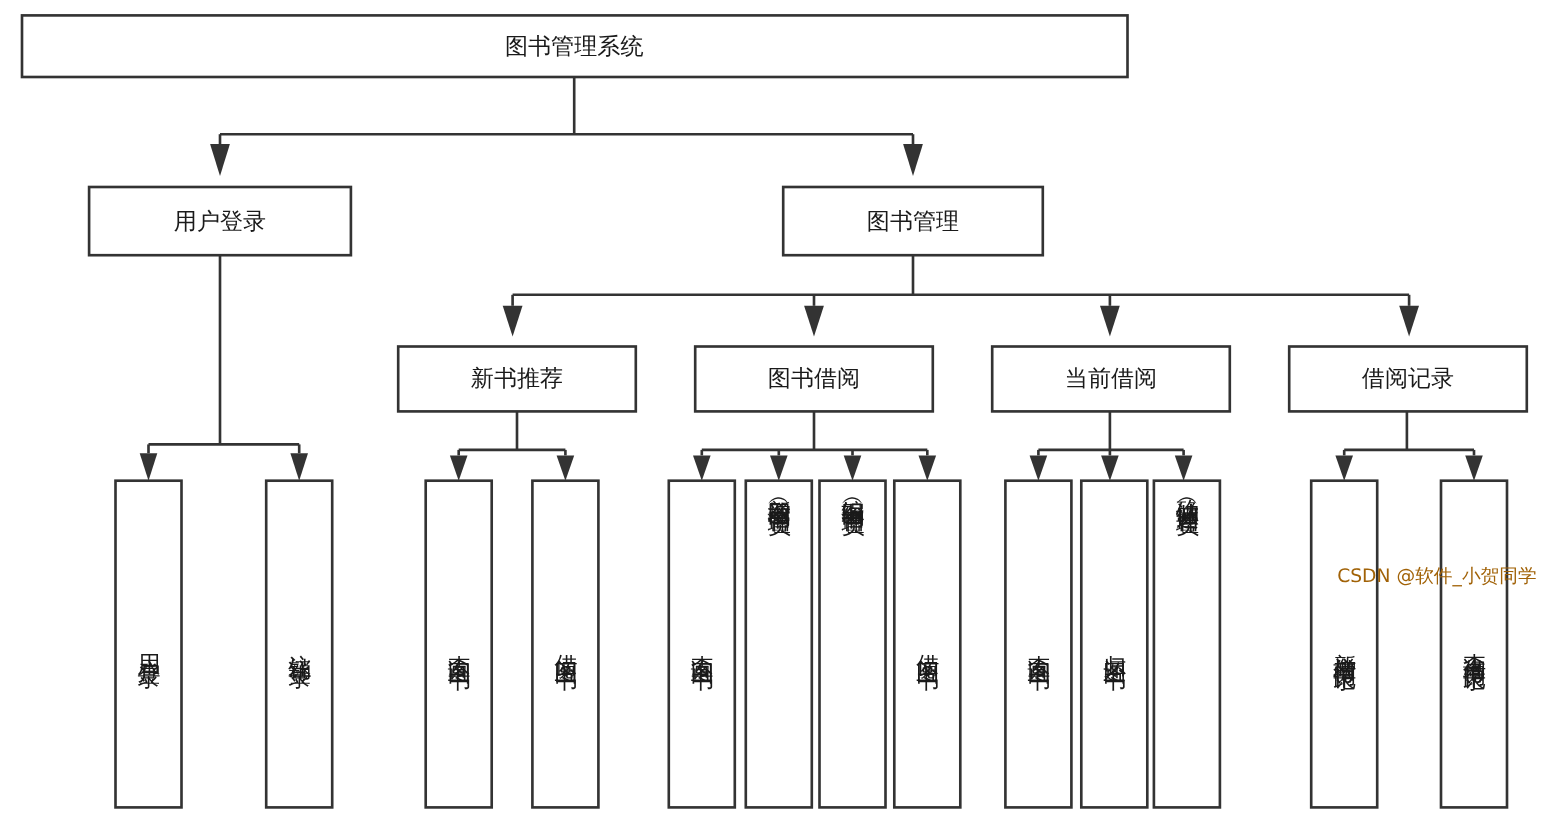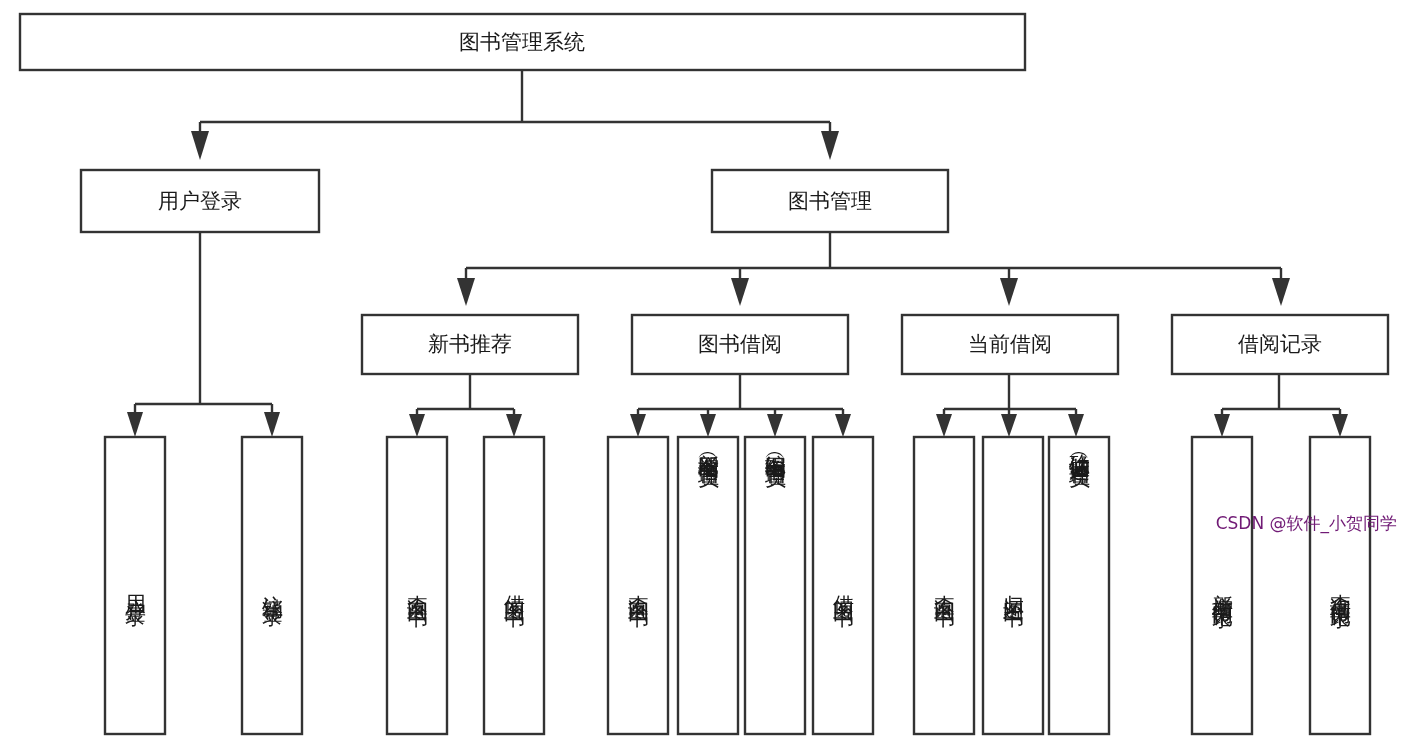--- a/index.html
+++ b/index.html
@@ -65,21 +65,21 @@
     color: #1a1a1a;
     letter-spacing: 4px;
     white-space: nowrap;
   }
   .watermark {
     position: absolute;
     right: 8px;
     bottom: 6px;
     font-family: "DejaVu Sans", "Liberation Sans", sans-serif;
     font-size: 17px;
-    color: #701a75;
+    color: #a16207;
     white-space: nowrap;
     user-select: none;
   }
 </style>
 </head>
 <body>
 
 <div id="diagram-root">
 
   <svg class="diagram" viewBox="0 0 1405 747">

